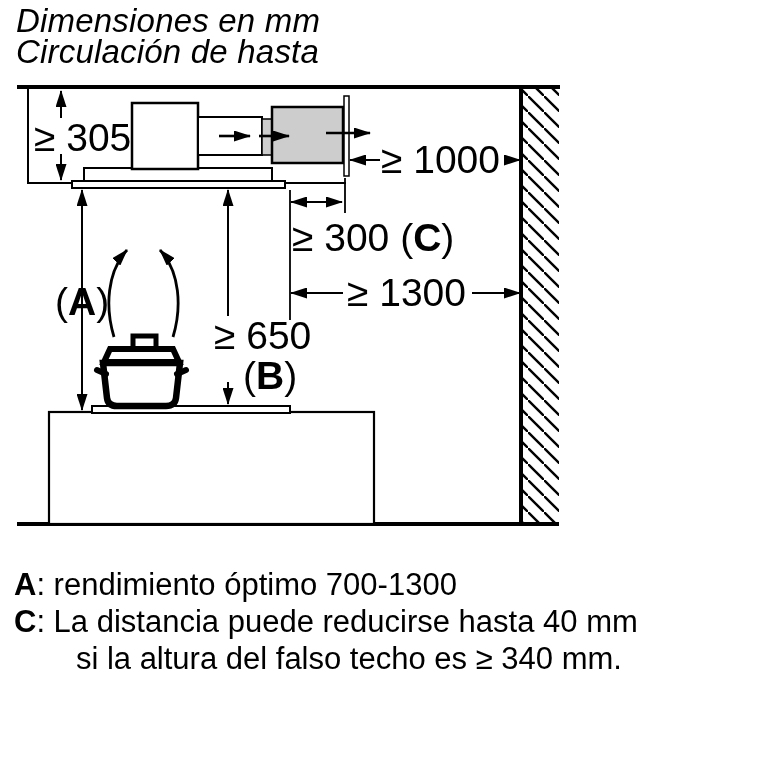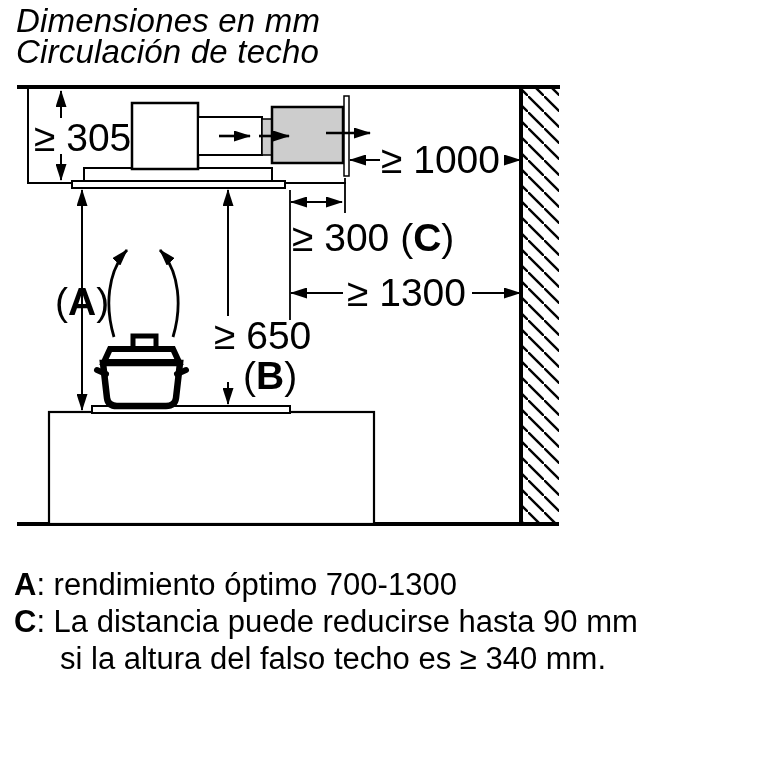--- a/index.html
+++ b/index.html
@@ -41,30 +41,30 @@
   }
   .legend {
     position: absolute;
     left: 14px;
     top: 566px;
     font-size: 31px;
     line-height: 37px;
     white-space: nowrap;
   }
   .lg-line b { font-weight: bold; }
-  .lg-line.indent { padding-left: 46px; }
+  .lg-line.indent { padding-left: 46px; text-align: center; }
 </style>
 </head>
 <body>
 
 <div class="stage">
 
   <div class="title">
     <div>Dimensiones en mm</div>
-    <div>Circulación de techo</div>
+    <div>Circulación de hasta</div>
   </div>
 
   <svg class="diagram-svg" viewBox="0 0 760 760">
     <defs>
       <marker id="ah" viewBox="0 0 17 11" markerWidth="17" markerHeight="11" refX="16" refY="5.5" orient="auto-start-reverse" markerUnits="userSpaceOnUse">
         <path d="M0 0 L17 5.5 L0 11 Z" fill="#000"></path>
       </marker>
       <pattern id="hatch" patternUnits="userSpaceOnUse" width="16" height="16">
         <path d="M-4,-4 L20,20" stroke="#000" stroke-width="2.4" fill="none"></path>
       </pattern>
@@ -138,17 +138,17 @@
       <text x="292" y="251"><tspan>≥ 300 (</tspan><tspan font-weight="bold">C</tspan><tspan>)</tspan></text>
       <text x="347" y="306">≥ 1300</text>
       <text x="214" y="349">≥ 650</text>
       <text x="243" y="389"><tspan>(</tspan><tspan font-weight="bold">B</tspan><tspan>)</tspan></text>
       <text x="55" y="315"><tspan>(</tspan><tspan font-weight="bold">A</tspan><tspan>)</tspan></text>
     </g>
   </svg>
 
   <div class="legend">
     <div class="lg-line"><b>A</b><span>: rendimiento óptimo 700-1300</span></div>
-    <div class="lg-line"><b>C</b><span>: La distancia puede reducirse hasta 90 mm</span></div>
+    <div class="lg-line"><b>C</b><span>: La distancia puede reducirse hasta 40 mm</span></div>
     <div class="lg-line indent"><span>si la altura del falso techo es ≥ 340 mm.</span></div>
   </div>
 
 </div>
 
 </body></html>

